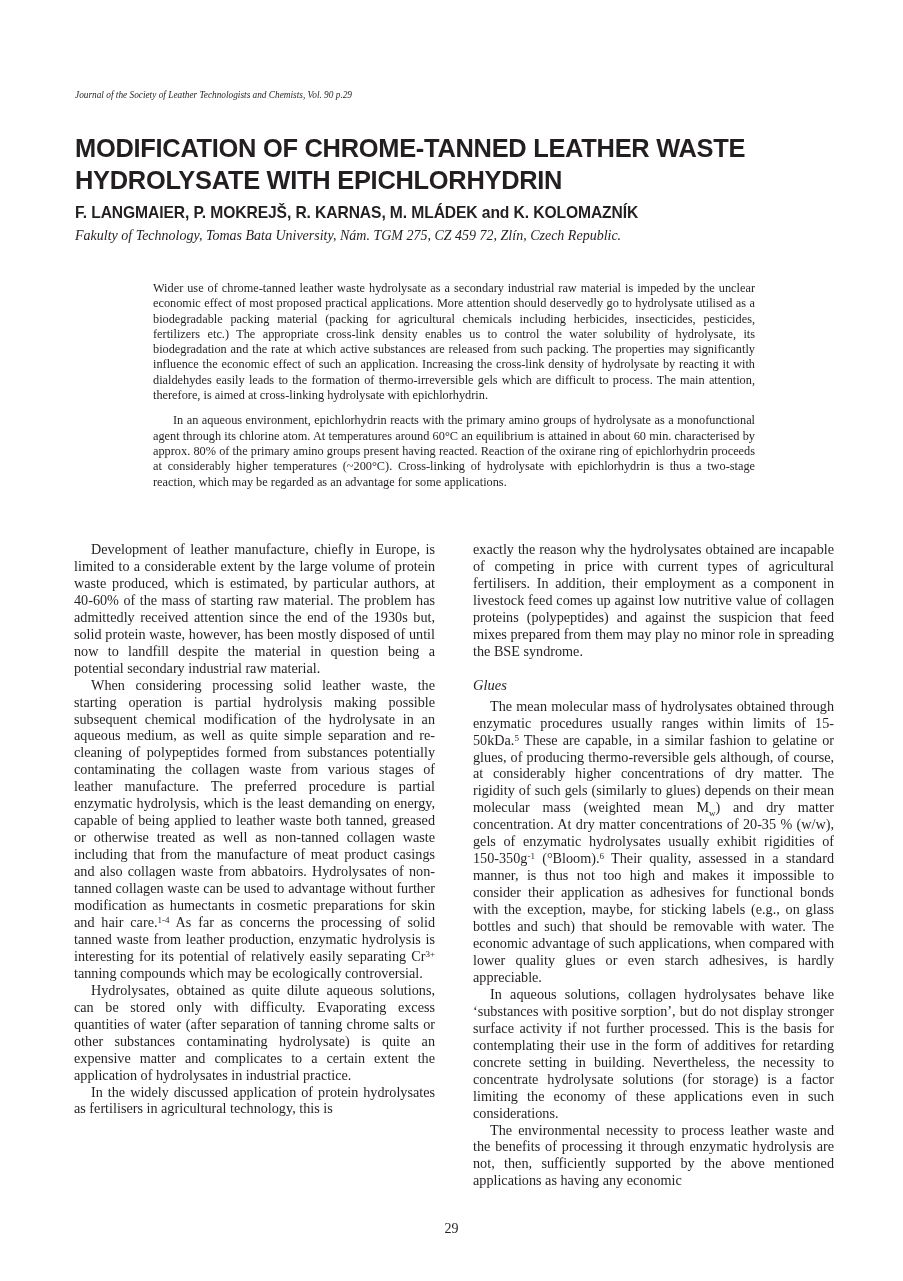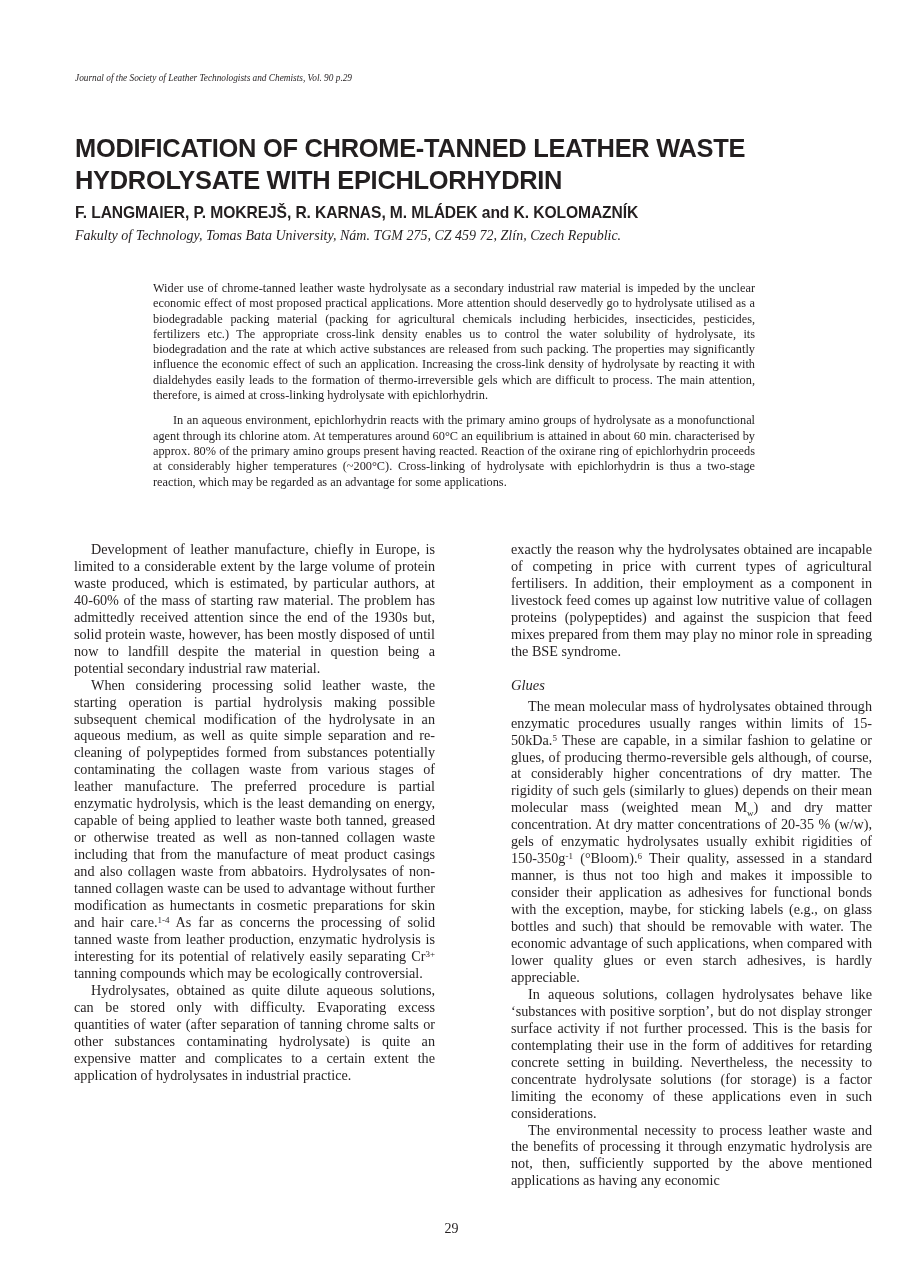--- a/index.html
+++ b/index.html
@@ -1,27 +1,27 @@
 <!DOCTYPE html>
 <html><head>
 <meta charset="utf-8">
 <style>
   html, body { margin: 0; padding: 0; background: #ffffff; }
   body { width: 903px; height: 1281px; position: relative; overflow: hidden; color: #231f20; font-family: "Liberation Serif", serif; }
-  .running-head { position: absolute; left: 75px; top: 73px; font-size: 9.3px; font-style: italic; }
+  .running-head { position: absolute; left: 75px; top: 90px; font-size: 9.3px; font-style: italic; }
   .title { position: absolute; left: 75px; top: 132px; width: 780px; font-family: "Liberation Sans", sans-serif; font-weight: bold; font-size: 26.5px; line-height: 32px; letter-spacing: -0.3px; transform: scaleX(0.96); transform-origin: left top; }
   .authors { position: absolute; left: 75px; top: 203px; font-family: "Liberation Sans", sans-serif; font-weight: bold; font-size: 16.3px; letter-spacing: -0.1px; transform: scaleX(0.96); transform-origin: left top; white-space: nowrap; }
   .affil { position: absolute; left: 75px; top: 228px; font-size: 14px; font-style: italic; white-space: nowrap; }
   .summary { position: absolute; left: 143px; top: 271px; width: 622px; font-size: 12.3px; line-height: 15.3px; text-align: justify; }
   .summary .head { font-weight: bold; display: block; }
   .summary p { margin: 10px; }
   .summary p.indent { text-indent: 20px; }
   .col { position: absolute; top: 541px; width: 361px; font-size: 14.2px; line-height: 16.95px; text-align: justify; }
   .col.left { left: 74px; }
-  .col.right { left: 473px; top: 541px; margin-left: 38px; }
+  .col.right { left: 473px; top: 541px; }
   .col p { margin: 0; }
   .col p.indent { text-indent: 17px; }
   .sec-head { font-family: "Liberation Sans", sans-serif; font-weight: bold; font-size: 15.5px; margin: 0 0 7px 0; line-height: 20px; }
   .subsec-head { font-style: italic; font-size: 14.5px; margin: 16px 0 4px 0; line-height: 18px; }
   sup { font-size: 9px; line-height: 0; vertical-align: 0.5em; }
   sub { font-size: 9px; line-height: 0; }
   .page-num { position: absolute; left: 0; width: 903px; top: 1221px; text-align: center; font-size: 14px; }
 </style>
 </head>
 <body>
@@ -38,20 +38,21 @@
 
 <div class="summary">
   <p>Wider use of chrome-tanned leather waste hydrolysate as a secondary industrial raw material is impeded by the unclear economic effect of most proposed practical applications. More attention should deservedly go to hydrolysate utilised as a biodegradable packing material (packing for agricultural chemicals including herbicides, insecticides, pesticides, fertilizers etc.) The appropriate cross-link density enables us to control the water solubility of hydrolysate, its biodegradation and the rate at which active substances are released from such packing. The properties may significantly influence the economic effect of such an application. Increasing the cross-link density of hydrolysate by reacting it with dialdehydes easily leads to the formation of thermo-irreversible gels which are difficult to process. The main attention, therefore, is aimed at cross-linking hydrolysate with epichlorhydrin.</p>
   <p class="indent">In an aqueous environment, epichlorhydrin reacts with the primary amino groups of hydrolysate as a monofunctional agent through its chlorine atom. At temperatures around 60°C an equilibrium is attained in about 60 min. characterised by approx. 80% of the primary amino groups present having reacted. Reaction of the oxirane ring of epichlorhydrin proceeds at considerably higher temperatures (~200°C). Cross-linking of hydrolysate with epichlorhydrin is thus a two-stage reaction, which may be regarded as an advantage for some applications.</p>
 </div>
 
 <div class="col left">
   <p class="indent">Development of leather manufacture, chiefly in Europe, is limited to a considerable extent by the large volume of protein waste produced, which is estimated, by particular authors, at 40-60% of the mass of starting raw material. The problem has admittedly received attention since the end of the 1930s but, solid protein waste, however, has been mostly disposed of until now to landfill despite the material in question being a potential secondary industrial raw material.</p>
   <p class="indent"><span>When considering processing solid leather waste, the starting operation is partial hydrolysis making possible subsequent chemical modification of the hydrolysate in an aqueous medium, as well as quite simple separation and re-cleaning of polypeptides formed from substances potentially contaminating the collagen waste from various stages of leather manufacture. The preferred procedure is partial enzymatic hydrolysis, which is the least demanding on energy, capable of being applied to leather waste both tanned, greased or otherwise treated as well as non-tanned collagen waste including that from the manufacture of meat product casings and also collagen waste from abbatoirs. Hydrolysates of non-tanned collagen waste can be used to advantage without further modification as humectants in cosmetic preparations for skin and hair care.</span><sup>1-4</sup><span> As far as concerns the processing of solid tanned waste from leather production, enzymatic hydrolysis is interesting for its potential of relatively easily separating Cr</span><sup>3+</sup><span> tanning compounds which may be ecologically controversial.</span></p>
   <p class="indent">Hydrolysates, obtained as quite dilute aqueous solutions, can be stored only with difficulty. Evaporating excess quantities of water (after separation of tanning chrome salts or other substances contaminating hydrolysate) is quite an expensive matter and complicates to a certain extent the application of hydrolysates in industrial practice.</p>
+  <p class="indent">In the widely discussed application of protein hydrolysates as fertilisers in agricultural technology, this is</p>
 </div>
 
 <div class="col right">
   <p>exactly the reason why the hydrolysates obtained are incapable of competing in price with current types of agricultural fertilisers. In addition, their employment as a component in livestock feed comes up against low nutritive value of collagen proteins (polypeptides) and against the suspicion that feed mixes prepared from them may play no minor role in spreading the BSE syndrome.</p>
   <div class="subsec-head">Glues</div>
   <p class="indent"><span>The mean molecular mass of hydrolysates obtained through enzymatic procedures usually ranges within limits of 15-50kDa.</span><sup>5</sup><span> These are capable, in a similar fashion to gelatine or glues, of producing thermo-reversible gels although, of course, at considerably higher concentrations of dry matter. The rigidity of such gels (similarly to glues) depends on their mean molecular mass (weighted mean M</span><sub>w</sub><span>) and dry matter concentration. At dry matter concentrations of 20-35 % (w/w), gels of enzymatic hydrolysates usually exhibit rigidities of 150-350g</span><sup>-1</sup><span> (°Bloom).</span><sup>6</sup><span> Their quality, assessed in a standard manner, is thus not too high and makes it impossible to consider their application as adhesives for functional bonds with the exception, maybe, for sticking labels (e.g., on glass bottles and such) that should be removable with water. The economic advantage of such applications, when compared with lower quality glues or even starch adhesives, is hardly appreciable.</span></p>
   <p class="indent">In aqueous solutions, collagen hydrolysates behave like ‘substances with positive sorption’, but do not display stronger surface activity if not further processed. This is the basis for contemplating their use in the form of additives for retarding concrete setting in building. Nevertheless, the necessity to concentrate hydrolysate solutions (for storage) is a factor limiting the economy of these applications even in such considerations.</p>
   <p class="indent">The environmental necessity to process leather waste and the benefits of processing it through enzymatic hydrolysis are not, then, sufficiently supported by the above mentioned applications as having any economic</p>
 </div>
 

